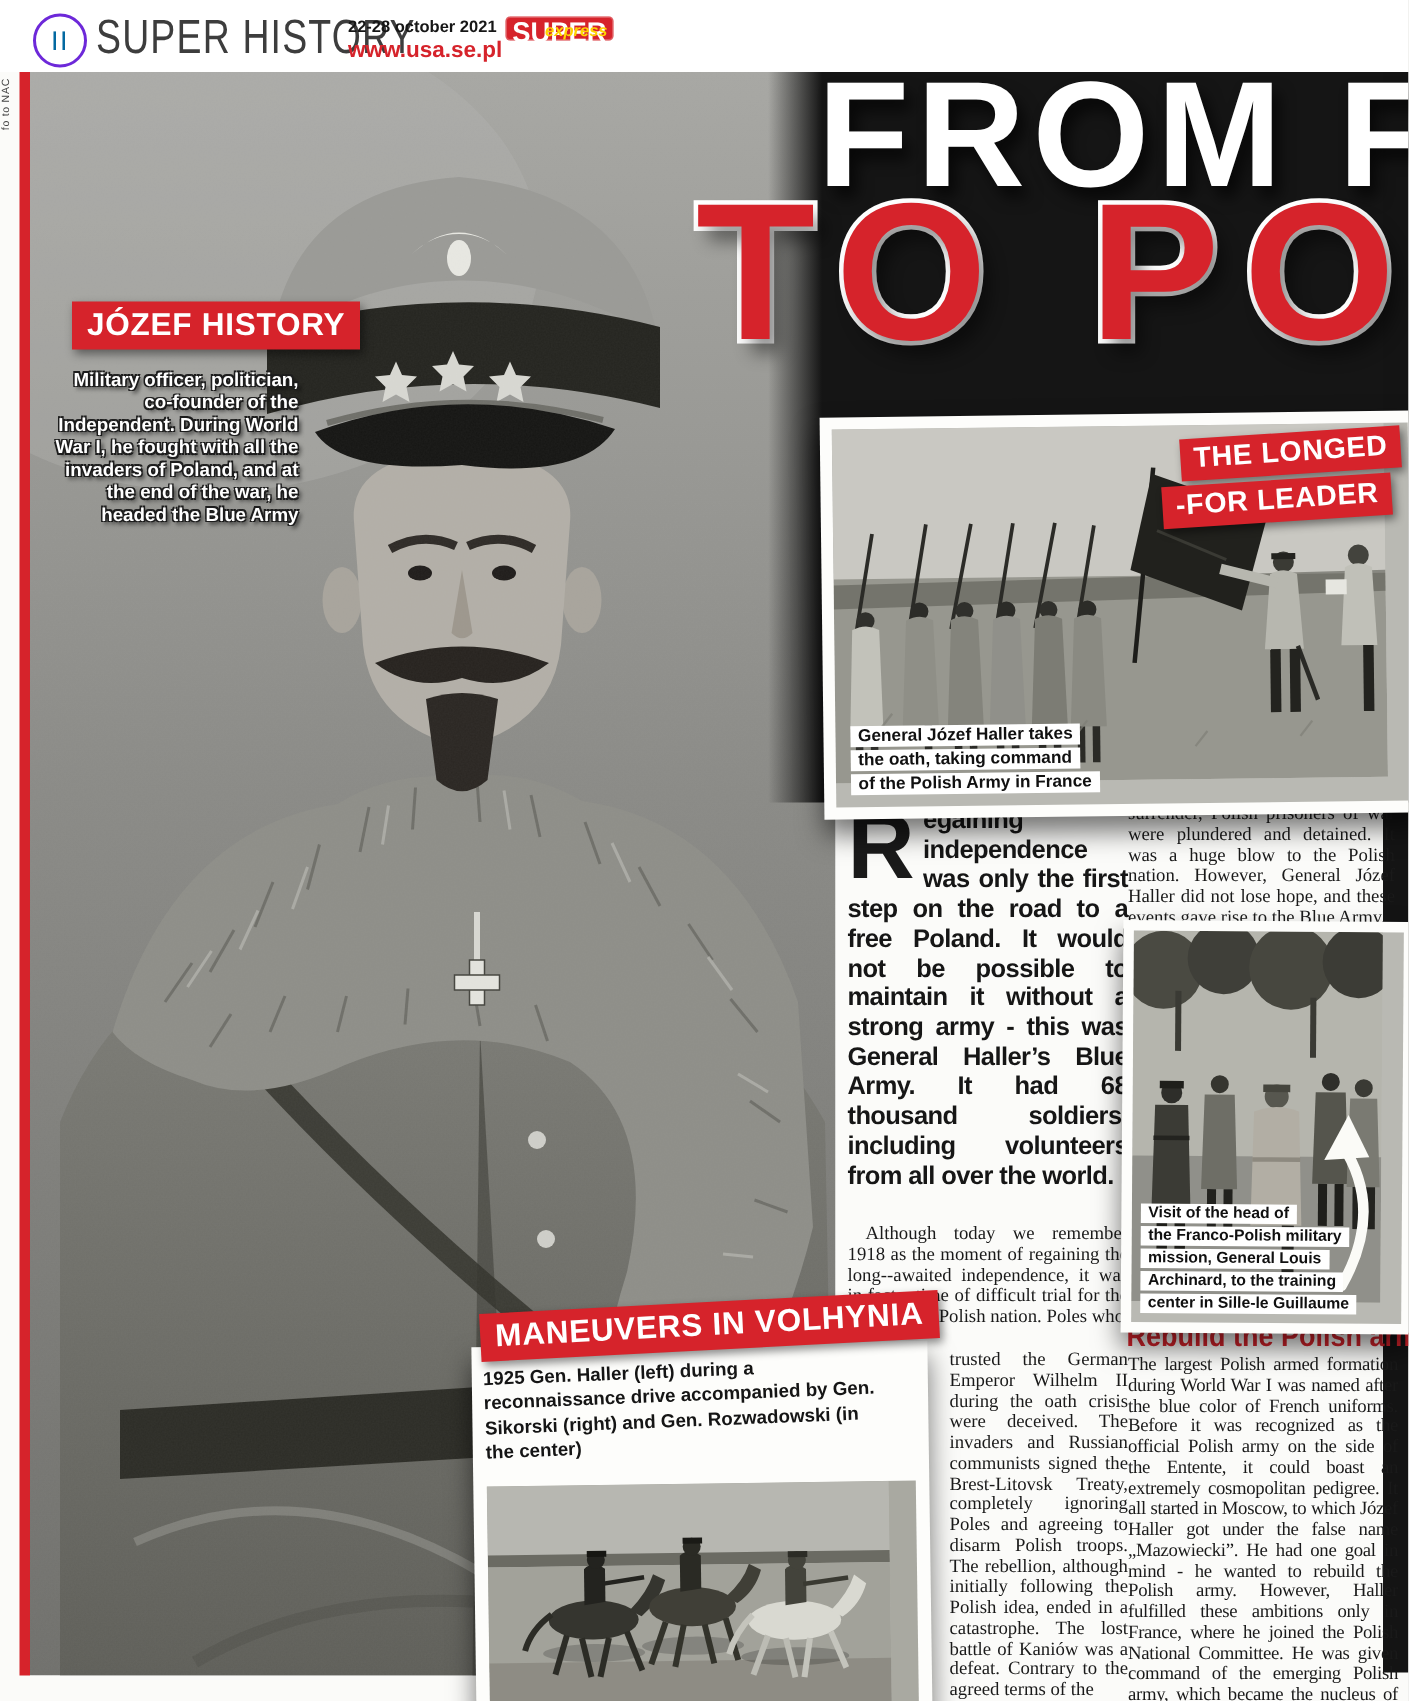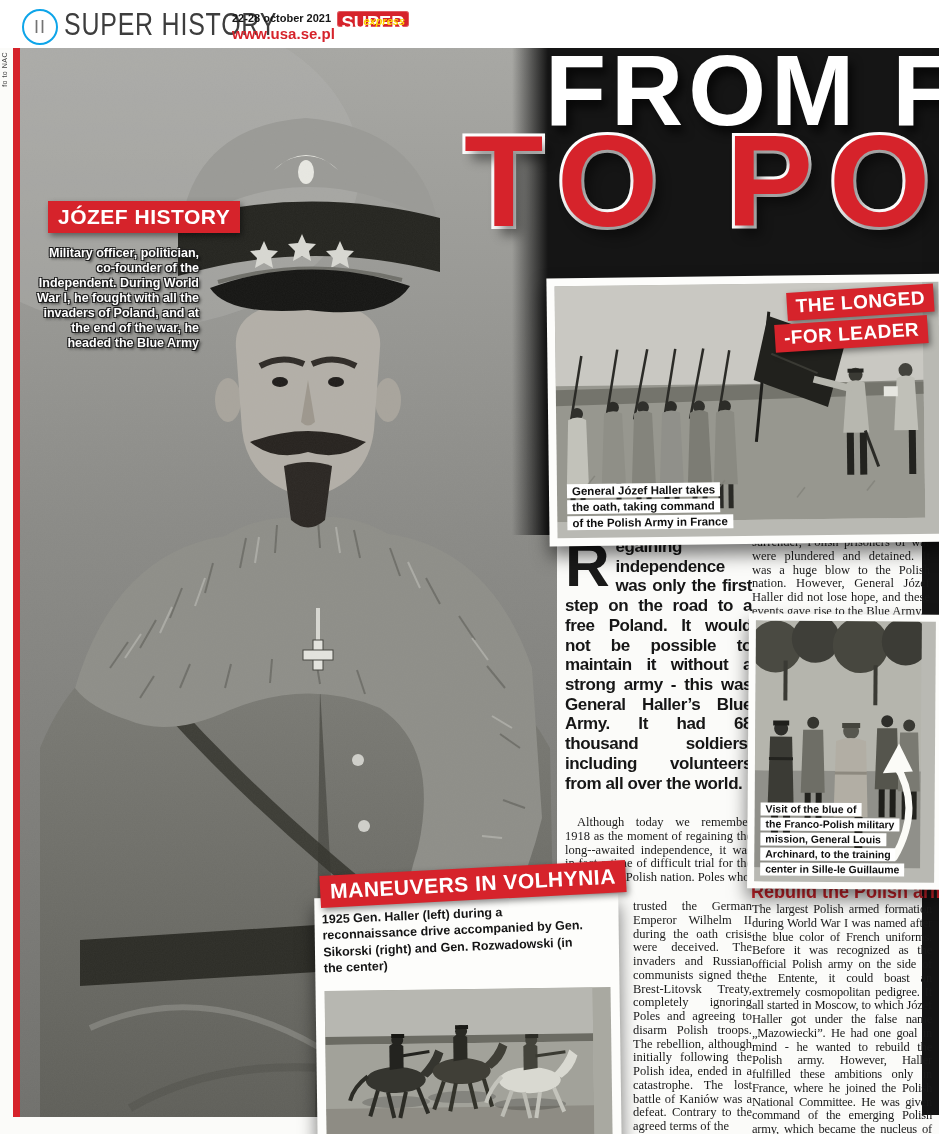--- a/index.html
+++ b/index.html
@@ -1,23 +1,23 @@
 <!DOCTYPE html>
 <html><head>
 <meta charset="utf-8">
 <style>
   html,body{margin:0;padding:0;background:#e8e8e6;}
   .page{position:relative;width:939px;height:1134px;background:#fbfbf9;overflow:hidden;
         font-family:"Liberation Sans",sans-serif;margin:0 auto;}
 
   
   .header{position:absolute;left:0;top:0;width:939px;height:48px;background:#ffffff;}
-  .issue-circle{position:absolute;left:22px;top:9px;width:32px;height:32px;border:2px solid #0ea5e9;
+  .issue-circle{position:absolute;left:22px;top:9px;width:32px;height:32px;border:2px solid #6d28d9;
         border-radius:50%;display:flex;align-items:center;justify-content:center;
-        font-size:18px;color:#737373;letter-spacing:1px;}
+        font-size:18px;color:#0369a1;letter-spacing:1px;}
   .section-title{position:absolute;left:64px;top:6px;font-size:32px;font-weight:400;color:#3d3d3d;
         letter-spacing:1px;transform:scaleX(0.78);transform-origin:left top;white-space:nowrap;}
   .header-date{position:absolute;left:232px;top:12px;font-size:11px;font-weight:bold;color:#161616;}
   .header-url{position:absolute;left:232px;top:25px;font-size:15px;font-weight:bold;color:#d6232b;}
   .logo{position:absolute;left:337px;top:11px;width:72px;height:16px;background:#d6232b;border-radius:3px;
         box-shadow:inset 0 0 0 1px rgba(255,255,255,.25);}
   .logo-super{position:absolute;left:0;right:0;top:1px;text-align:center;color:#fff;font-weight:bold;
         font-size:19px;transform:scaleX(0.96);}
   .logo-express{position:absolute;right:4px;bottom:0px;color:#ffd400;font-weight:bold;font-style:italic;font-size:11px;}
   .photo-credit{position:absolute;left:1px;top:52px;font-size:7px;color:#444;
@@ -369,21 +369,21 @@
               <line x1="-4" y1="66" x2="-4" y2="94" stroke="#23231f" stroke-width="6"></line>
               <line x1="5" y1="66" x2="5" y2="94" stroke="#23231f" stroke-width="6"></line>
             </g>
         </g>
         <g>
           <path d="M140,236 C158,204 160,172 140,142" stroke="#fbfbf7" stroke-width="7" fill="none" stroke-linecap="round"></path>
           <path d="M128,152 L144,122 L158,150 Z" fill="#fbfbf7"></path>
         </g>
       </svg>
       <div class="photo-caption">
-        <div><span class="strip">Visit of the blue of</span></div>
+        <div><span class="strip">Visit of the head of</span></div>
         <div><span class="strip">the Franco-Polish military</span></div>
         <div><span class="strip">mission, General Louis</span></div>
         <div><span class="strip">Archinard, to the training</span></div>
         <div><span class="strip">center in Sille-le Guillaume</span></div>
       </div>
     </div>
   </div>
 
   <div class="photo-card vol-card">
     <div class="vol-caption">1925 Gen. Haller (left) during a reconnaissance drive accompanied by Gen. Sikorski (right) and Gen. Rozwadowski (in the center)</div>

